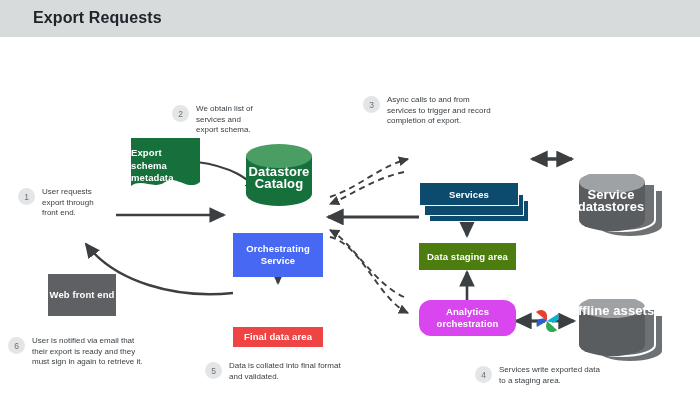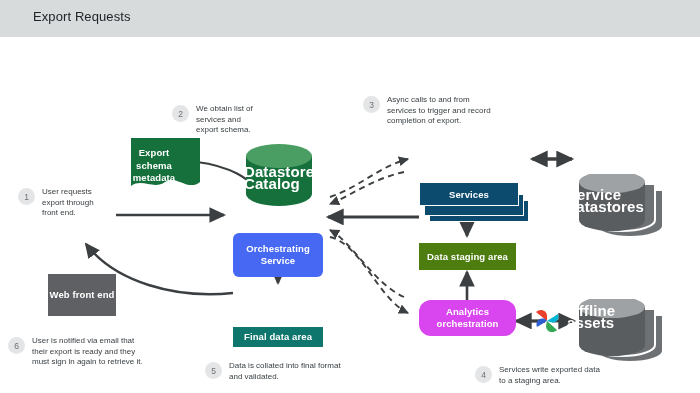--- a/index.html
+++ b/index.html
@@ -25,22 +25,22 @@
     position: absolute;
     left: 0; top: 0;
     width: 700px;
     height: 37px;
     background: #d7dbdb;
   }
   .header-title {
     position: absolute;
     left: 33px;
     top: 9px;
-    font-size: 13px;
-    font-weight: normal;
+    font-size: 16px;
+    font-weight: bold;
     color: #20252b;
     letter-spacing: 0.1px;
   }
   
   .canvas {
     position: absolute;
     left: 0; top: 37px;
     width: 700px;
     height: 356px;
     background: #ffffff;
@@ -62,22 +62,22 @@
     text-align: center;
     color: #ffffff;
     font-size: 9.5px;
     font-weight: bold;
     line-height: 12px;
     letter-spacing: 0.1px;
   }
   .node span { display: block; }
 
   .n-web       { left: 48px;  top: 197px; width: 68px;  height: 42px; background: #5f6063; margin-top: 40px; }
-  .n-orch      { left: 233px; top: 196px; width: 90px;  height: 44px; background: #4668f2; border-radius: 6px; }
-  .n-final     { left: 233px; top: 290px; width: 90px;  height: 20px; background: #0f766e; }
+  .n-orch      { left: 233px; top: 196px; width: 90px;  height: 44px; background: #4668f2; }
+  .n-final     { left: 233px; top: 290px; width: 90px;  height: 20px; background: #ef4444; }
   .n-staging   { left: 419px; top: 206px; width: 97px;  height: 27px; background: #4d7c0f; }
   .n-analytics { left: 419px; top: 263px; width: 97px;  height: 36px; background: #d946ef; border-radius: 12px; }
 
   
   .services-stack {
     position: absolute;
     left: 419px; top: 145px;
     width: 110px; height: 40px;
   }
   .services-stack .sheet {
@@ -98,36 +98,36 @@
   .doc-node {
     position: absolute;
     left: 131px; top: 101px;
     width: 69px; height: 55px;
   }
   .doc-node svg { position: absolute; left: 0; top: 0; }
   .doc-label {
     position: absolute;
     left: 0; top: 9px;
     width: 46px;
-    text-align: center;
     color: #fff;
     font-size: 9.5px;
     font-weight: bold;
     line-height: 12.5px;
     letter-spacing: .1px;
   }
 
   
   .cyl { position: absolute; }
   .cyl svg { position: absolute; left: 0; top: 0; }
   .cyl-label {
     position: absolute;
     width: 100%;
+    text-align: center;
     color: #ffffff;
-    font-size: 15px;
+    font-size: 13px;
     font-weight: bold;
     line-height: 12px;
     letter-spacing: .1px;
   }
   .c-datastore { left: 244px; top: 107px; width: 70px; height: 62px; }
   .c-datastore .cyl-label { top: 22px; }
   .c-service   { left: 575px; top: 137px; width: 88px; height: 64px; }
   .c-service .cyl-label   { top: 15px; left: -8px; width: 88px; }
   .c-offline   { left: 575px; top: 262px; width: 88px; height: 64px; }
   .c-offline .cyl-label   { top: 6px; left: -8px; width: 88px; }

